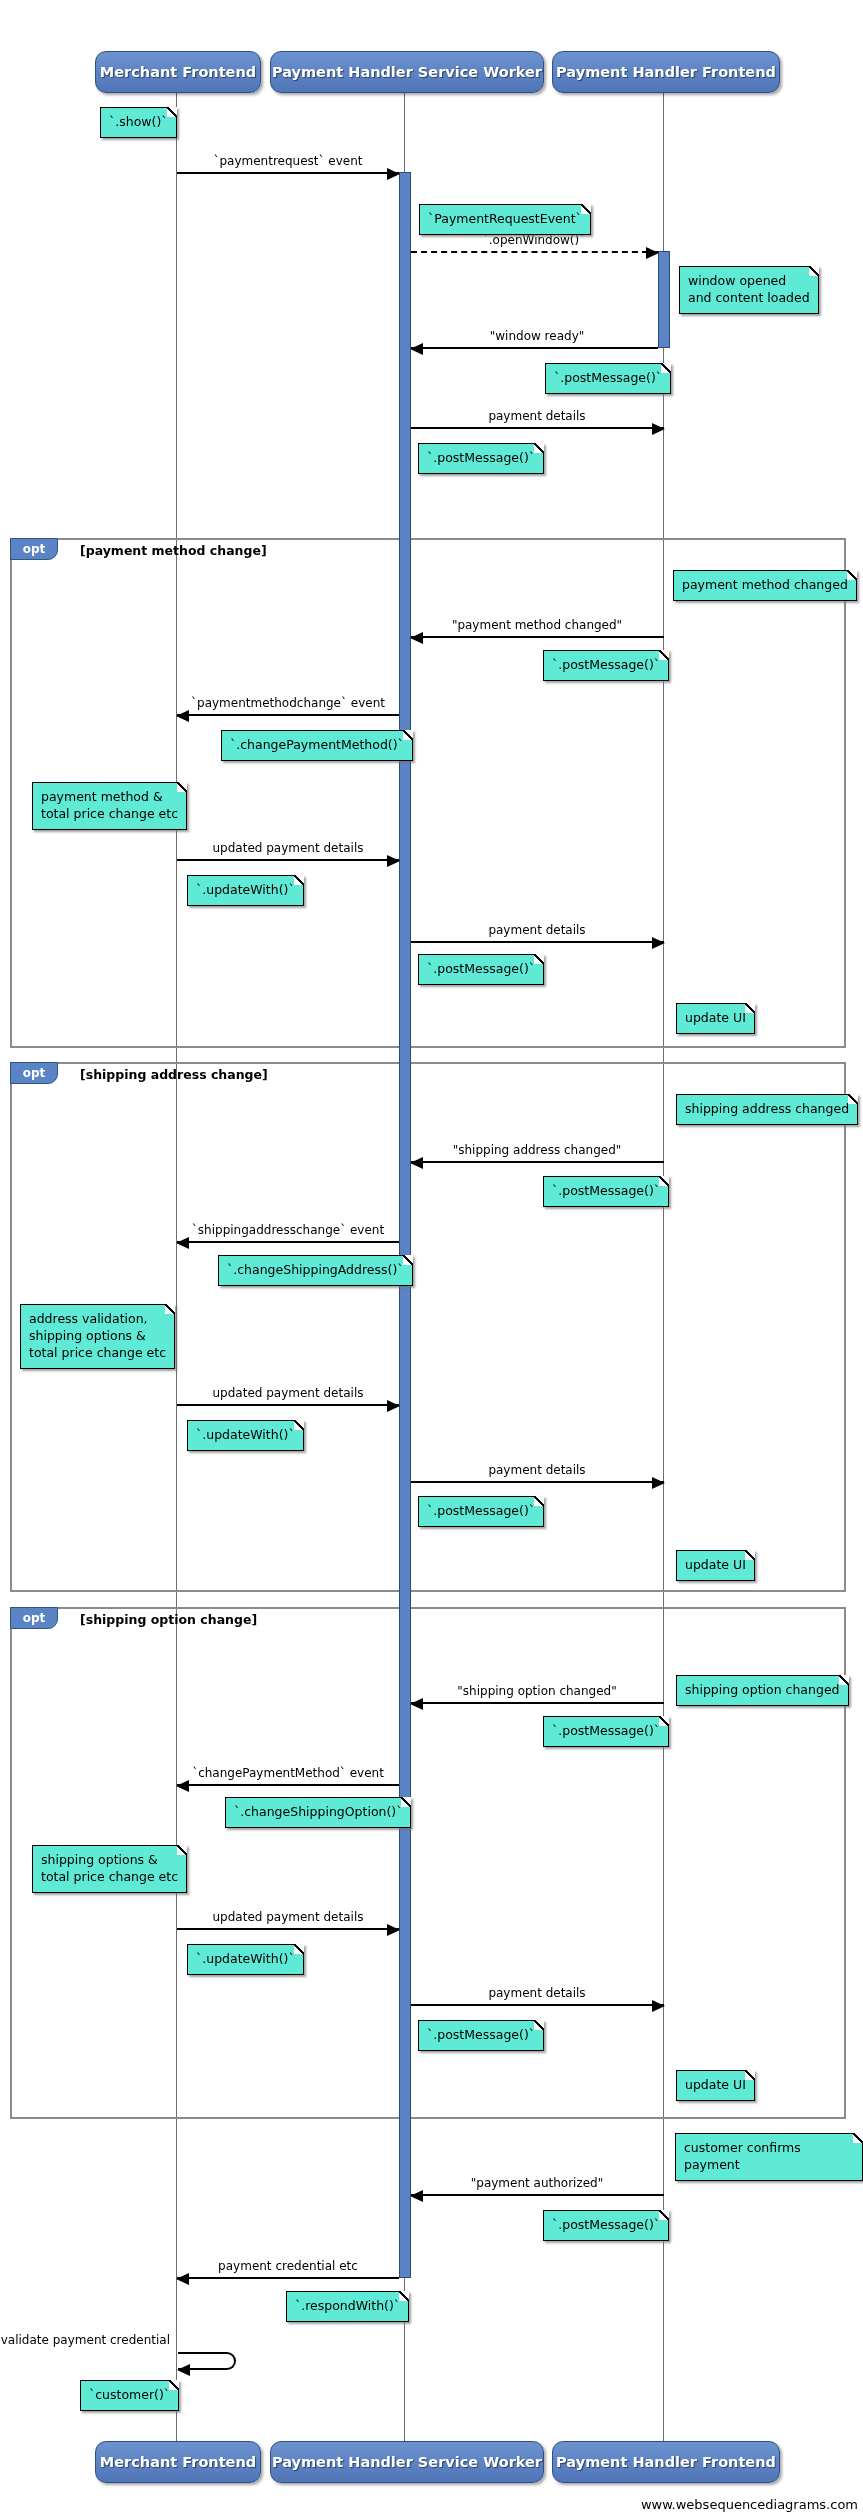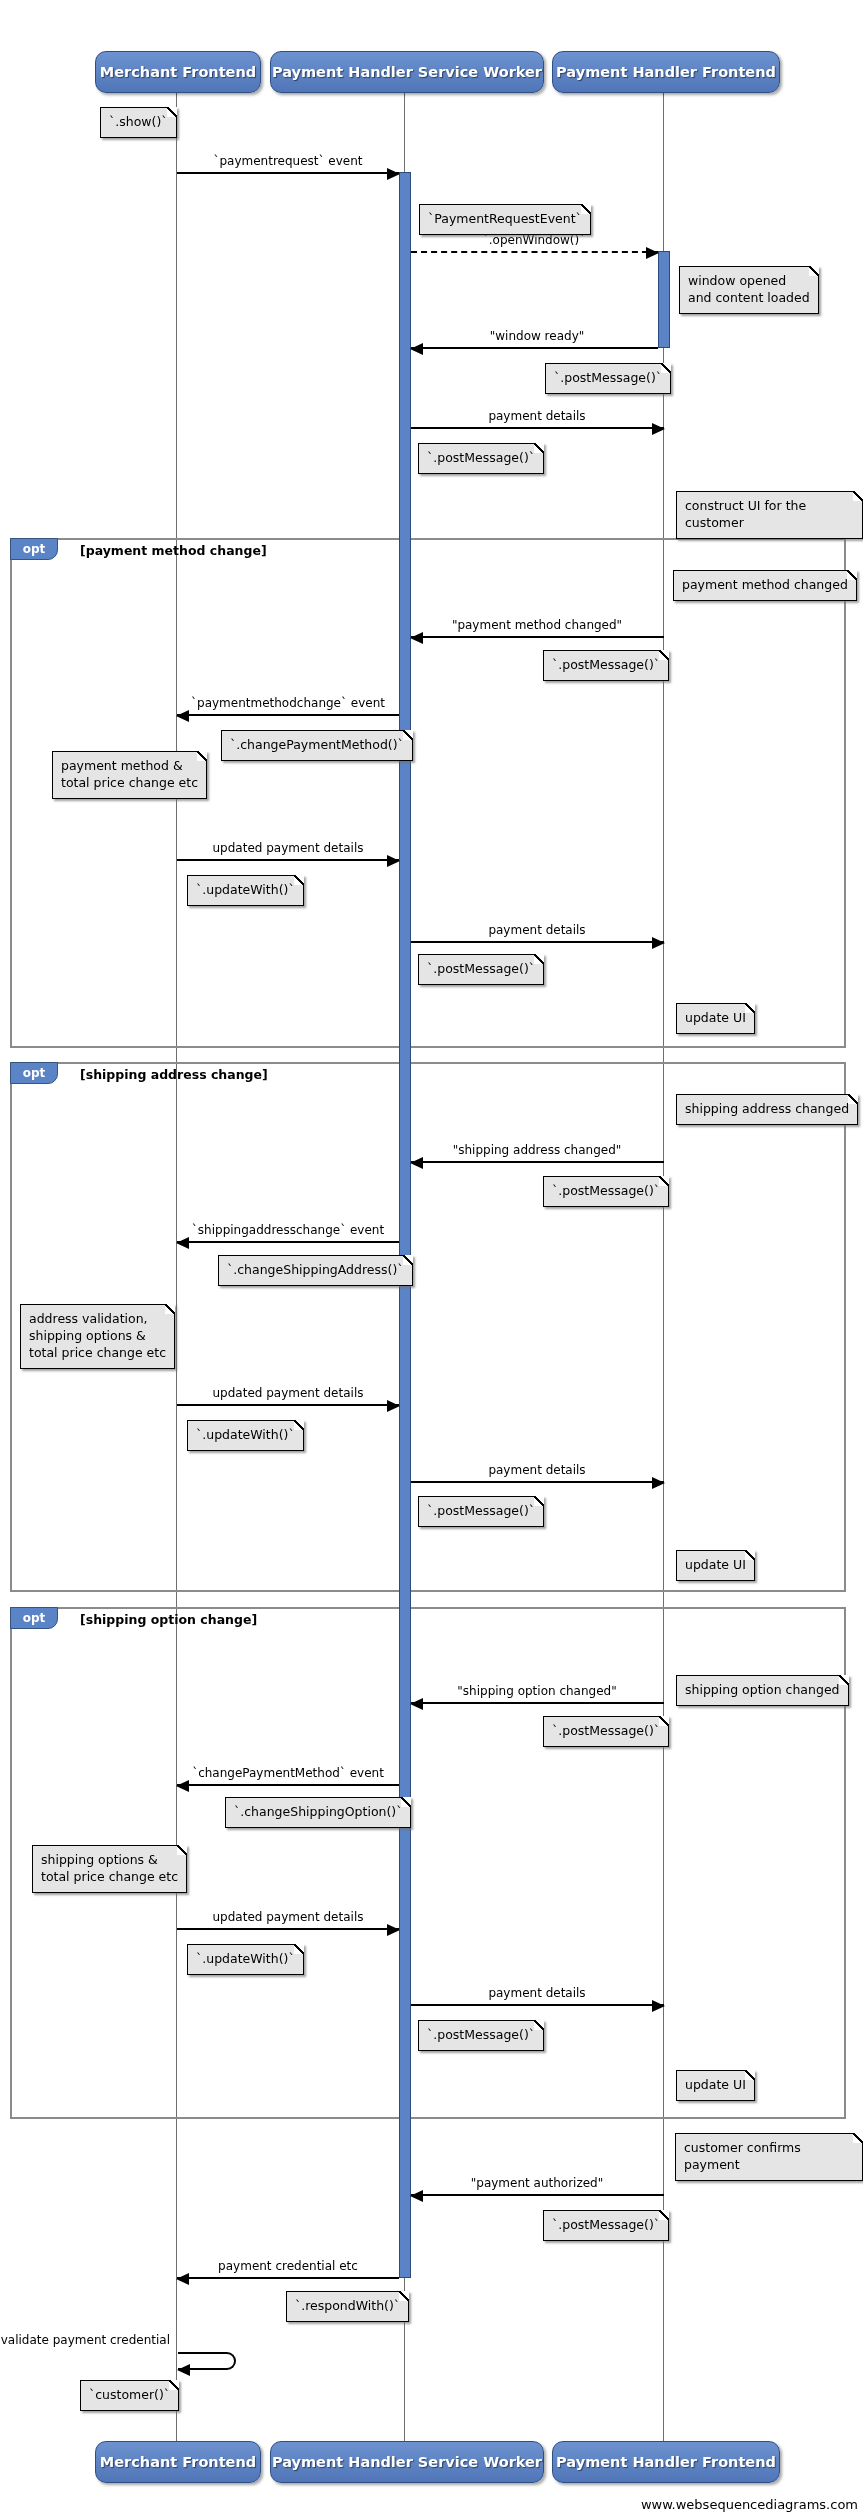--- a/index.html
+++ b/index.html
@@ -21,21 +21,21 @@
            border:1px solid #33557f;border-radius:0 0 10px 0;box-sizing:border-box;}
   .cond{position:absolute;font-weight:bold;font-size:12.5px;white-space:nowrap;}
   .msg{position:absolute;height:0;border-top:2px solid #000;}
   .msg.dashed{border-top-style:dashed;}
   .ah-r{position:absolute;right:-1px;top:-6px;width:0;height:0;
         border-left:13px solid #000;border-top:6px solid transparent;border-bottom:6px solid transparent;}
   .ah-l{position:absolute;left:-1px;top:-6px;width:0;height:0;
         border-right:13px solid #000;border-top:6px solid transparent;border-bottom:6px solid transparent;}
   .ml{position:absolute;font-size:12px;white-space:nowrap;transform:translateX(-50%);}
   .ml-r{position:absolute;font-size:12px;white-space:nowrap;}
-  .note{position:absolute;background:#e5e5e5;border:1px solid #000;padding:6px 8px;
+  .note{position:absolute;background:#5eead4;border:1px solid #000;padding:6px 8px;
         font-size:12.5px;line-height:1.35;white-space:pre-line;
         box-shadow:2px 2px 2px rgba(110,110,110,0.65);}
   .note::after{content:"";position:absolute;top:-1px;right:-1px;width:10px;height:10px;
         background:linear-gradient(to top right,#fff 0 44%,#000 44% 56%,#fff 56% 100%);}
   .selfloop{position:absolute;left:178px;top:2352px;width:58px;height:18px;
         border:2px solid #000;border-left:none;border-radius:0 10px 10px 0;box-sizing:border-box;}
   .selfhead{position:absolute;left:177px;top:2364px;width:0;height:0;
         border-right:13px solid #000;border-top:6px solid transparent;border-bottom:6px solid transparent;}
   .wm{position:absolute;right:5px;top:2497px;font-size:13px;}
 </style>
@@ -167,26 +167,25 @@
   <div class="ml-r" style="right:693px;top:2333px;">validate payment credential</div>
   <div class="selfloop"></div>
   <div class="selfhead"></div>
 
   <div class="note" style="left:100px;top:107px;">`.show()`</div>
   <div class="note" style="left:419px;top:204px;">`PaymentRequestEvent`</div>
   <div class="note" style="left:679px;top:266px;">window opened
 and content loaded</div>
   <div class="note" style="left:545px;top:363px;">`.postMessage()`</div>
   <div class="note" style="left:418px;top:443px;">`.postMessage()`</div>
-  <div class="note" style="left:676px;top:491px;">construct UI for the customer</div>
 
   <div class="note" style="left:673px;top:570px;">payment method changed</div>
   <div class="note" style="left:543px;top:650px;">`.postMessage()`</div>
   <div class="note" style="left:221px;top:730px;">`.changePaymentMethod()`</div>
-  <div class="note" style="left:32px;top:751px;margin-left:20px;">payment method &amp;
+  <div class="note" style="left:32px;top:782px;">payment method &amp;
 total price change etc</div>
   <div class="note" style="left:187px;top:875px;">`.updateWith()`</div>
   <div class="note" style="left:418px;top:954px;">`.postMessage()`</div>
   <div class="note" style="left:676px;top:1003px;">update UI</div>
 
   <div class="note" style="left:676px;top:1094px;">shipping address changed</div>
   <div class="note" style="left:543px;top:1176px;">`.postMessage()`</div>
   <div class="note" style="left:218px;top:1255px;">`.changeShippingAddress()`</div>
   <div class="note" style="left:20px;top:1304px;">address validation,
 shipping options &amp;

